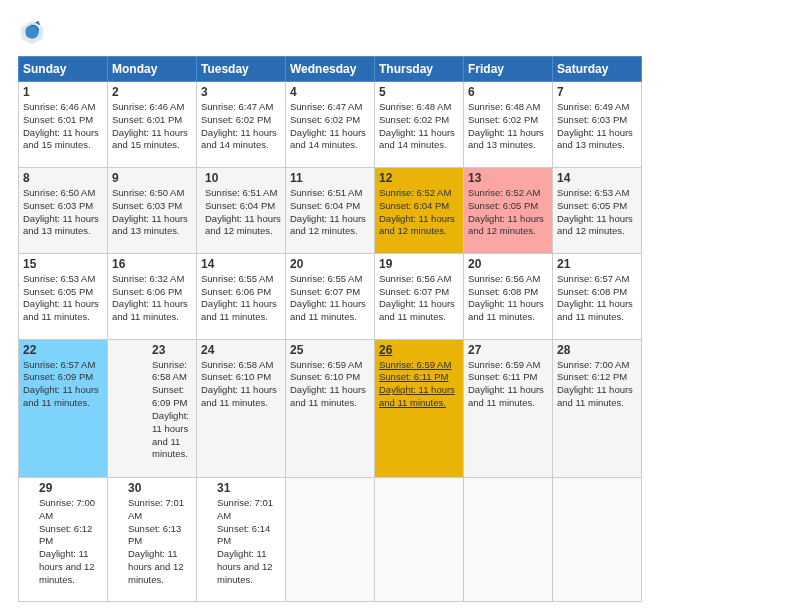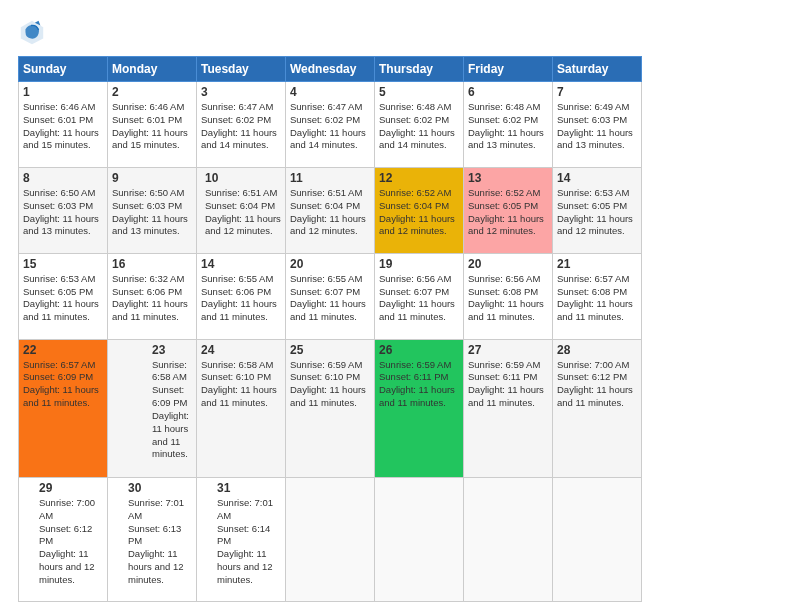--- a/index.html
+++ b/index.html
@@ -301,21 +301,21 @@
           <td>
             <span class="day-num">21</span>
             <div class="day-info">
               <div>Sunrise: 6:57 AM</div>
               <div>Sunset: 6:08 PM</div>
               <div>Daylight: 11 hours and 11 minutes.</div>
             </div>
           </td>
         </tr>
         <tr>
-          <td style="background: #f97316;">
+          <td style="background: #7dd3fc;">
             <span class="day-num">22</span>
             <div class="day-info">
               <div>Sunrise: 6:57 AM</div>
               <div>Sunset: 6:09 PM</div>
               <div>Daylight: 11 hours and 11 minutes.</div>
             </div>
           </td>
           <td style="background: rgb(245, 245, 245); padding-left: 44px;">
             <span class="day-num">23</span>
             <div class="day-info">
@@ -333,21 +333,21 @@
             </div>
           </td>
           <td style="background: rgb(245, 245, 245);">
             <span class="day-num">25</span>
             <div class="day-info">
               <div>Sunrise: 6:59 AM</div>
               <div>Sunset: 6:10 PM</div>
               <div>Daylight: 11 hours and 11 minutes.</div>
             </div>
           </td>
-          <td style="background: #22c55e;">
+          <td style="background: #eab308; text-decoration: underline;">
             <span class="day-num">26</span>
             <div class="day-info">
               <div>Sunrise: 6:59 AM</div>
               <div>Sunset: 6:11 PM</div>
               <div>Daylight: 11 hours and 11 minutes.</div>
             </div>
           </td>
           <td style="background: rgb(245, 245, 245);">
             <span class="day-num">27</span>
             <div class="day-info">

